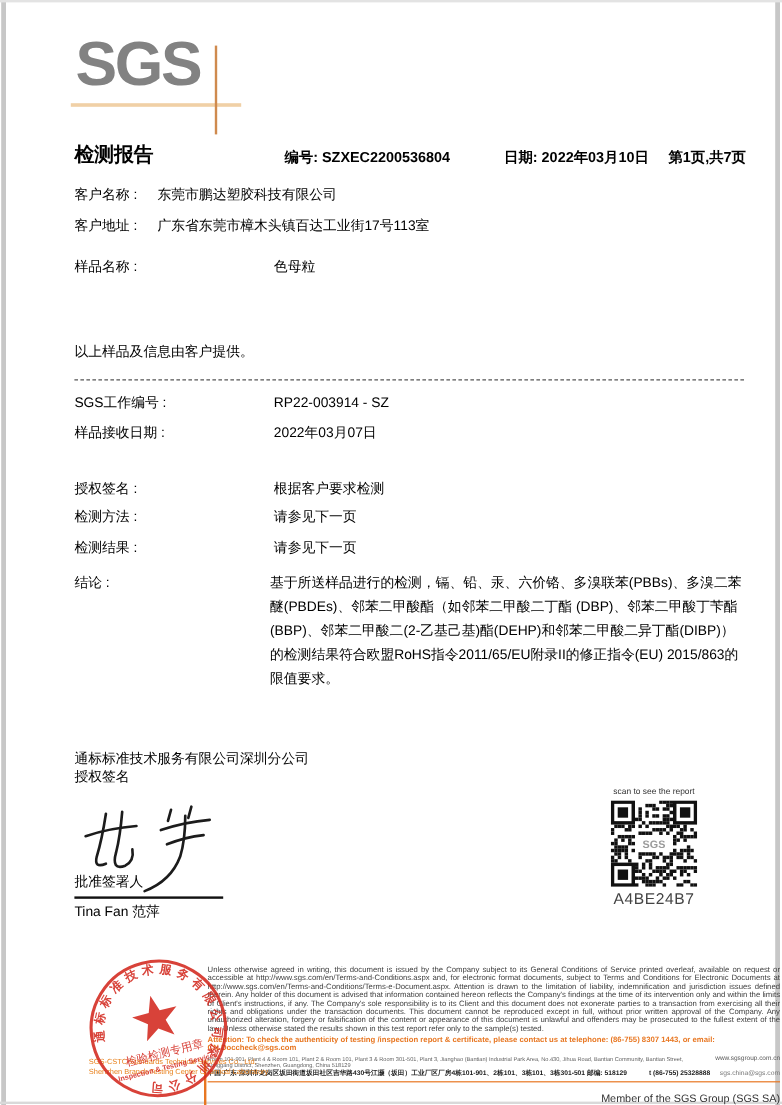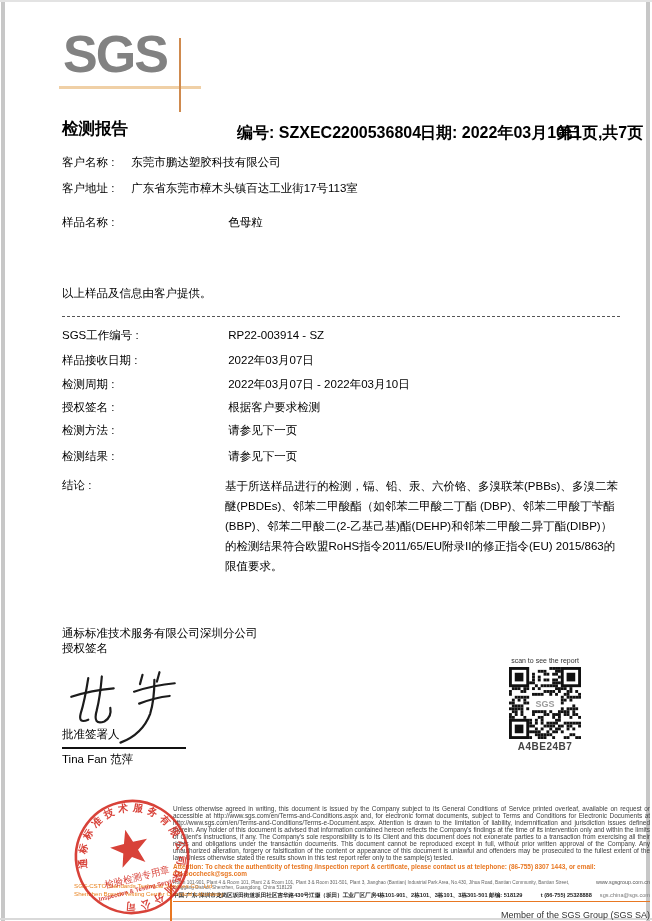--- a/index.html
+++ b/index.html
@@ -14,21 +14,21 @@
 
   
   .logo{position:absolute;left:63px;top:26px;font-size:52px;line-height:56px;
         font-weight:800;color:#828282;letter-spacing:-2px;
         font-family:"Liberation Sans","DejaVu Sans",sans-serif;}
   .logo-hline{position:absolute;left:59px;top:86px;width:142px;height:3px;background:#f0d0a6;}
   .logo-vline{position:absolute;left:179px;top:38px;width:2px;height:74px;background:#cf8a4e;}
 
   
   .title{position:absolute;left:62px;top:118px;font-size:16.5px;font-weight:bold;}
-  .hdr{position:absolute;top:123px;font-size:16px;font-weight:bold;white-space:nowrap;text-align:right;}
+  .hdr{position:absolute;top:123px;font-size:12px;font-weight:bold;white-space:nowrap;text-align:right;}
   #hdr-no{left:237px;}  #hdr-date{left:420px;}  #hdr-page{left:557px;}
 
   
   .row{position:absolute;left:62px;font-size:11.5px;white-space:nowrap;}
   .row .lbl{display:inline-block;}
   .row.cust .lbl{width:66px;}
   .row.wide .lbl{width:163px;}
   .note{position:absolute;left:62px;font-size:11.5px;}
   .dashline{position:absolute;left:62px;top:316px;width:558px;border-top:1px dashed #555;}
 
@@ -40,21 +40,21 @@
   .sig-svg{position:absolute;left:66px;top:668px;}
   .sig-line{position:absolute;left:62px;top:747px;width:124px;height:2px;background:#111;}
   .sig-name{position:absolute;left:62px;top:752px;font-size:11.5px;}
   .sig-title{position:absolute;left:62px;top:727px;font-size:11.5px;}
 
   
   .qr-caption{position:absolute;left:496px;top:657px;width:98px;text-align:center;
               font-size:7px;color:#333;}
   .qr-svg{position:absolute;left:509px;top:667px;}
   .qr-code{position:absolute;left:496px;top:741px;width:98px;text-align:center;
-           font-size:10px;color:#444;letter-spacing:.5px;font-weight:bold;}
+           font-size:13px;color:#444;letter-spacing:.5px;}
 
   
   .foot{position:absolute;left:173px;top:806px;width:477px;}
   .legal{font-size:6.45px;line-height:6.95px;text-align:justify;color:#3d3d3d;margin:0;}
   .attn{font-size:6.45px;line-height:7px;color:#e87722;font-weight:bold;margin:1px 0 0 0;}
   .addr-en{display:flex;gap:6px;align-items:flex-start;font-size:4.7px;color:#666;
            margin-top:3px;line-height:5.4px;}
   .addr-en .a{flex:1;}
   .addr-en .w{font-size:5.4px;color:#555;white-space:nowrap;}
   .addr-cn{display:flex;gap:8px;align-items:flex-start;font-size:5.6px;color:#1c1c1c;
@@ -112,24 +112,20 @@
 
   <div class="dashline"></div>
 
   <div class="row wide" style="top:328px">
     <span class="lbl">SGS工作编号 :</span>
     <span>RP22-003914 - SZ</span>
   </div>
   <div class="row wide" style="top:353px">
     <span class="lbl">样品接收日期 :</span>
     <span>2022年03月07日</span>
-  </div>
-  <div class="row wide" style="top:377px">
-    <span class="lbl">检测周期 :</span>
-    <span>2022年03月07日 - 2022年03月10日</span>
   </div>
   <div class="row wide" style="top:400px">
     <span class="lbl">授权签名 :</span>
     <span>根据客户要求检测</span>
   </div>
   <div class="row wide" style="top:423px">
     <span class="lbl">检测方法 :</span>
     <span>请参见下一页</span>
   </div>
   <div class="row wide" style="top:449px">

